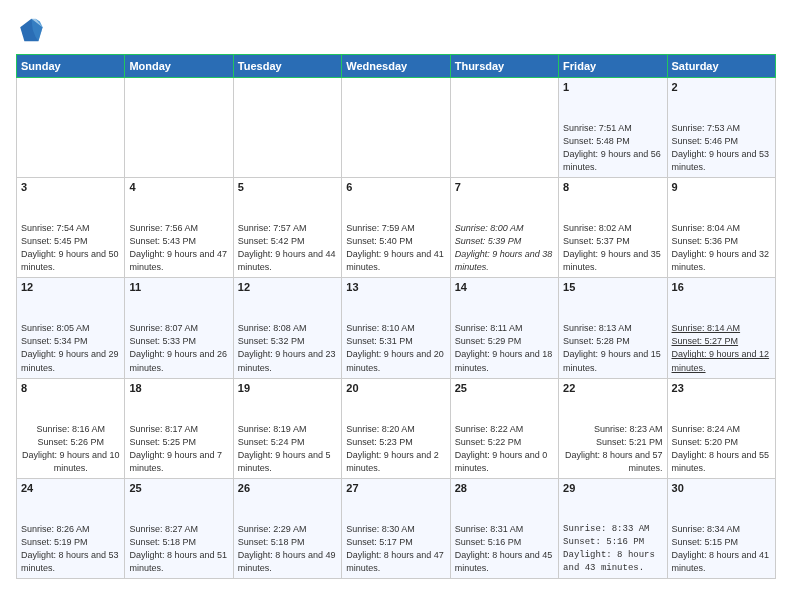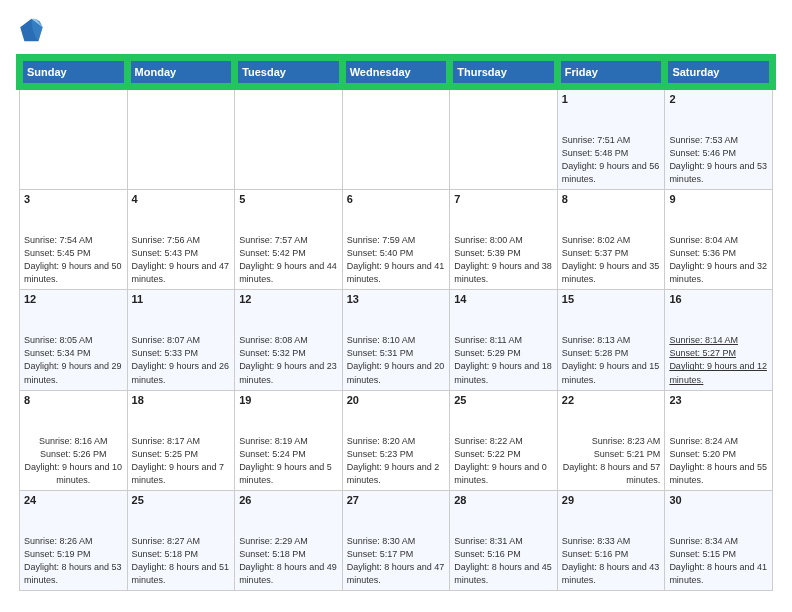--- a/index.html
+++ b/index.html
@@ -62,21 +62,21 @@
       border-collapse: collapse;
       table-layout: fixed;
     }
     .calendar thead th {
       background: #2a6db5;
       color: #fff;
       font-size: 11px;
       font-weight: bold;
       padding: 5px 4px;
       text-align: left;
-      border: 7px solid #22c55e;
+      border: 1px solid #22c55e;
     }
     .calendar tbody td {
       vertical-align: top;
       border: 1px solid #ccc;
       padding: 3px 4px;
       font-size: 9.5px;
       color: #333;
       height: 82px;
       background: #fff;
     }
@@ -177,21 +177,21 @@
 Daylight: 9 hours and 44 minutes.</div>
           </td>
           <td>
             <span class="day-num">6</span>
             <div class="day-info" style="white-space: pre-line;">Sunrise: 7:59 AM
 Sunset: 5:40 PM
 Daylight: 9 hours and 41 minutes.</div>
           </td>
           <td>
             <span class="day-num">7</span>
-            <div class="day-info" style="white-space: pre-line;">Sunrise: 8:00 AM
+            <div class="day-info" style="white-space: pre-line; font-style: italic;">Sunrise: 8:00 AM
 Sunset: 5:39 PM
 Daylight: 9 hours and 38 minutes.</div>
           </td>
           <td>
             <span class="day-num">8</span>
             <div class="day-info" style="white-space: pre-line;">Sunrise: 8:02 AM
 Sunset: 5:37 PM
 Daylight: 9 hours and 35 minutes.</div>
           </td>
           <td>
@@ -315,21 +315,21 @@
 Daylight: 8 hours and 47 minutes.</div>
           </td>
           <td>
             <span class="day-num">28</span>
             <div class="day-info" style="white-space: pre-line;">Sunrise: 8:31 AM
 Sunset: 5:16 PM
 Daylight: 8 hours and 45 minutes.</div>
           </td>
           <td>
             <span class="day-num">29</span>
-            <div class="day-info" style="white-space: pre-line;">Sunrise: 8:33 AM
+            <div class="day-info" style="white-space: pre-line; font-family: Liberation Mono, monospace;">Sunrise: 8:33 AM
 Sunset: 5:16 PM
 Daylight: 8 hours and 43 minutes.</div>
           </td>
           <td>
             <span class="day-num">30</span>
             <div class="day-info" style="white-space: pre-line;">Sunrise: 8:34 AM
 Sunset: 5:15 PM
 Daylight: 8 hours and 41 minutes.</div>
           </td>
         </tr>

